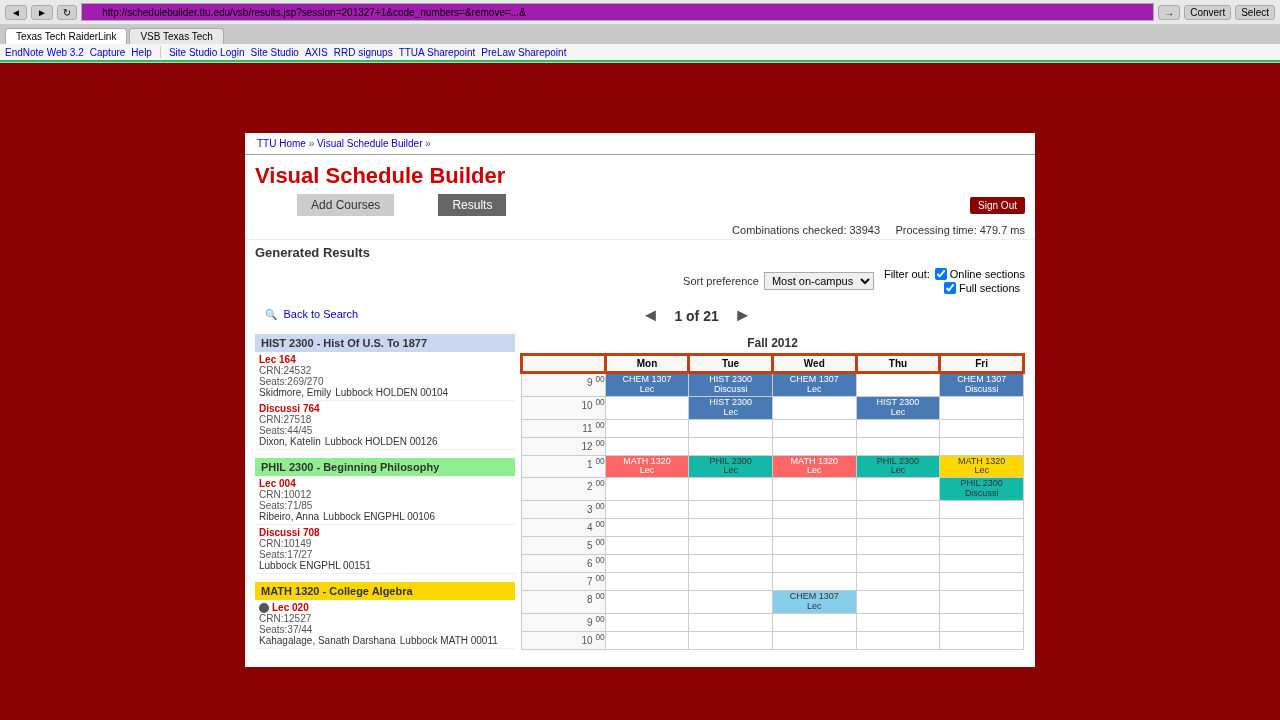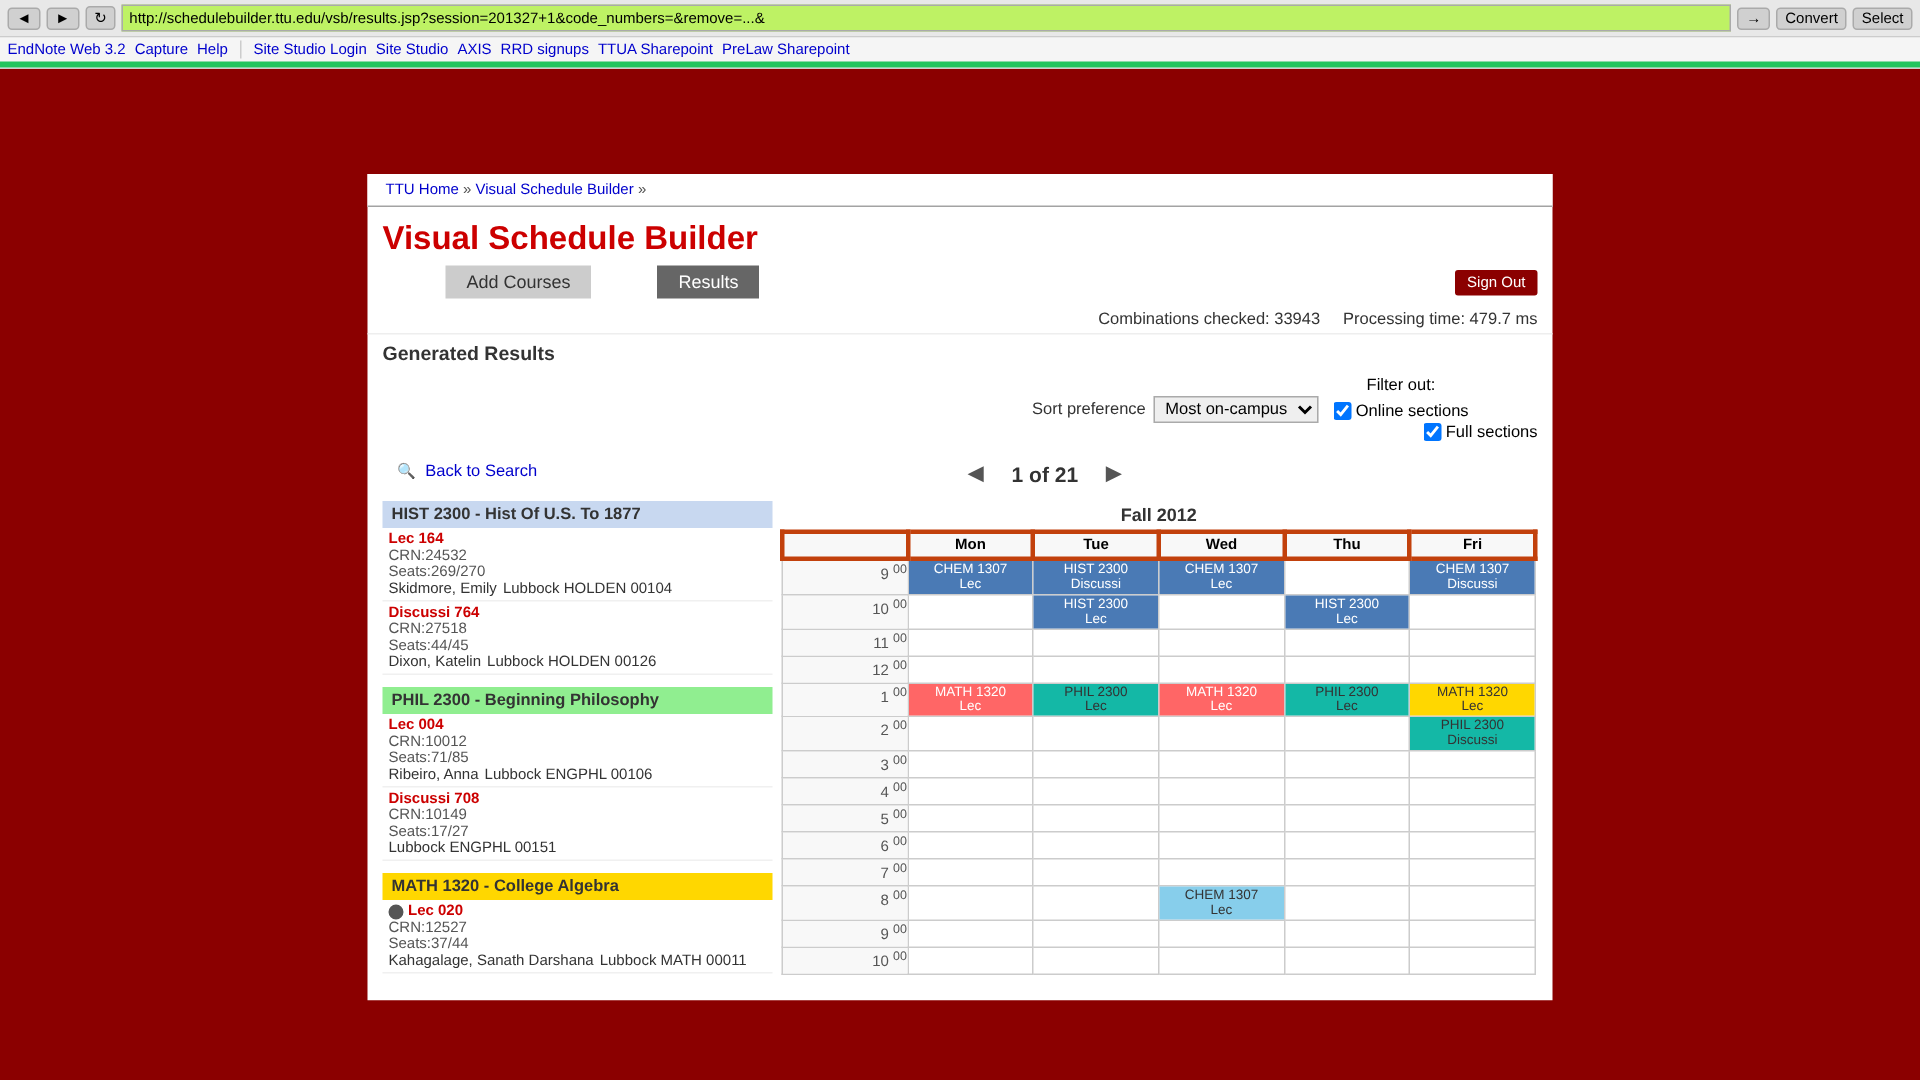--- a/index.html
+++ b/index.html
@@ -2,25 +2,25 @@
 <html><head>
   <meta charset="utf-8">
   <style>
     * { box-sizing: border-box; margin: 0; padding: 0; }
     body { font-family: Arial, sans-serif; font-size: 11px; background: #8B0000; }
 
     
     .browser-chrome { background: #f0f0f0; border-bottom: 1px solid #ccc; }
     .browser-toolbar { display: flex; align-items: center; padding: 3px 5px; gap: 4px; background: #e8e8e8; border-bottom: 1px solid #ccc; }
     .browser-btn { background: #d0d0d0; border: 1px solid #aaa; border-radius: 3px; padding: 1px 5px; font-size: 10px; cursor: pointer; }
-    .browser-address { flex: 1; height: 18px; font-size: 10px; border: 1px solid #aaa; padding: 1px 4px; background: #bef264; }
+    .browser-address { flex: 1; height: 18px; font-size: 10px; border: 1px solid #aaa; padding: 1px 20px; background: #a21caf; }
     .browser-tabs { display: flex; gap: 2px; padding: 3px 5px 0; background: #c8c8c8; }
     .browser-tab { background: #e8e8e8; border: 1px solid #aaa; border-bottom: none; padding: 2px 10px; font-size: 10px; cursor: pointer; border-radius: 3px 3px 0 0; }
     .browser-tab.active { background: white; }
-    .browser-bookmarks { display: flex; align-items: center; padding: 2px 5px; gap: 6px; background: #f5f5f5; border-bottom: 4px solid #22c55e; font-size: 10px; }
+    .browser-bookmarks { display: flex; align-items: center; padding: 2px 5px; gap: 6px; background: #f5f5f5; border-bottom: 2px solid #22c55e; font-size: 10px; }
     .bookmark-link { color: #0000cc; text-decoration: none; font-size: 10px; cursor: pointer; }
 
     
     .page-wrapper { background: #8B0000; padding: 0; }
 
     
     .breadcrumb { padding: 5px 12px; font-size: 10px; color: #555; background: white; border-bottom: 1px solid #a3a3a3; }
     .breadcrumb a { color: #0000cc; text-decoration: none; }
 
     
@@ -98,20 +98,24 @@
 <div class="browser-chrome">
   <div class="browser-toolbar">
     <button class="browser-btn">◄</button>
     <button class="browser-btn">►</button>
     <button class="browser-btn">↻</button>
     <input class="browser-address" type="text" value="http://schedulebuilder.ttu.edu/vsb/results.jsp?session=201327+1&amp;code_numbers=&amp;remove=...&amp;" style="">
     <button class="browser-btn">→</button>
     <button class="browser-btn">Convert</button>
     <button class="browser-btn">Select</button>
   </div>
+  <div class="browser-tabs">
+    <div class="browser-tab active">Texas Tech RaiderLink</div>
+    <div class="browser-tab">VSB Texas Tech</div>
+  </div>
   <div class="browser-bookmarks">
     <span class="bookmark-link">EndNote Web 3.2</span>
     <span class="bookmark-link">Capture</span>
     <span class="bookmark-link">Help</span>
     <span style="border-left:1px solid #ccc; height:12px; margin:0 2px;"></span>
     <span class="bookmark-link">Site Studio Login</span>
     <span class="bookmark-link">Site Studio</span>
     <span class="bookmark-link">AXIS</span>
     <span class="bookmark-link">RRD signups</span>
     <span class="bookmark-link">TTUA Sharepoint</span>
@@ -152,21 +156,21 @@
       <div style="display:flex; align-items:center; gap:5px;justify-content:flex-end;">
         <span class="sort-label">Sort preference</span>
         <select class="sort-select">
           <option>Most on-campus</option>
           <option>Least conflicts</option>
           <option>Earliest start</option>
           <option>Latest end</option>
         </select>
       </div>
       <div class="filter-section">
-        <div style="display:flex; align-items:center; gap:5px;flex-direction:column;">
+        <div style="display:flex; align-items:center; gap:5px;">
           <span>Filter out:</span>
           <div class="filter-item">
             <input type="checkbox" class="filter-checkbox" checked="" style="">
             <span>Online sections</span>
           </div>
         </div>
         <div class="filter-item" style="margin-left:60px;">
           <input type="checkbox" class="filter-checkbox" checked="" style="">
           <span>Full sections</span>
         </div>

